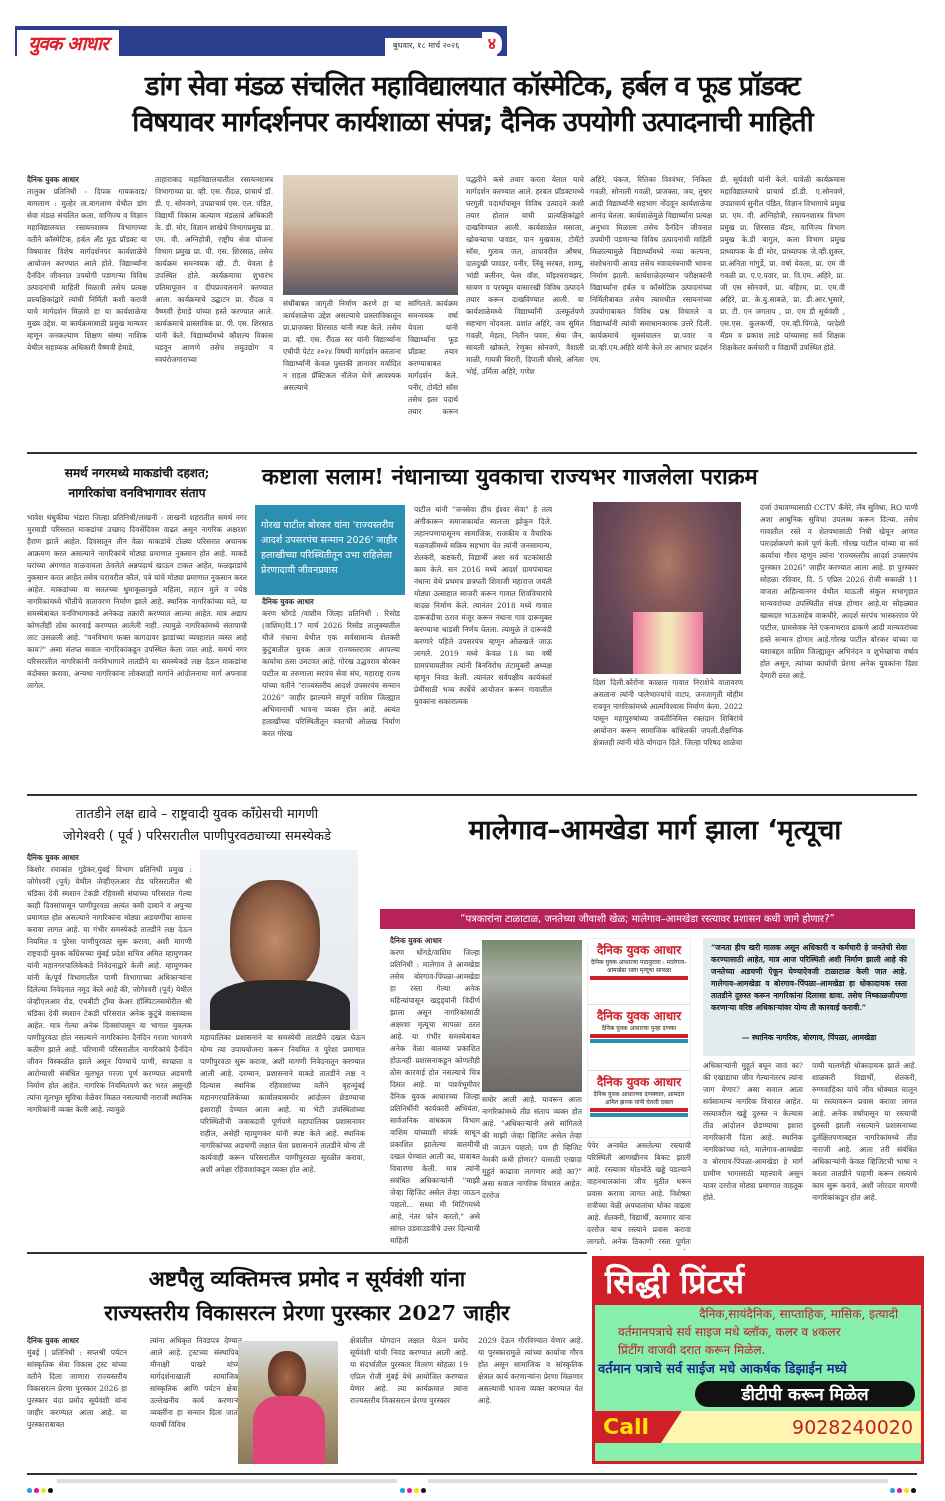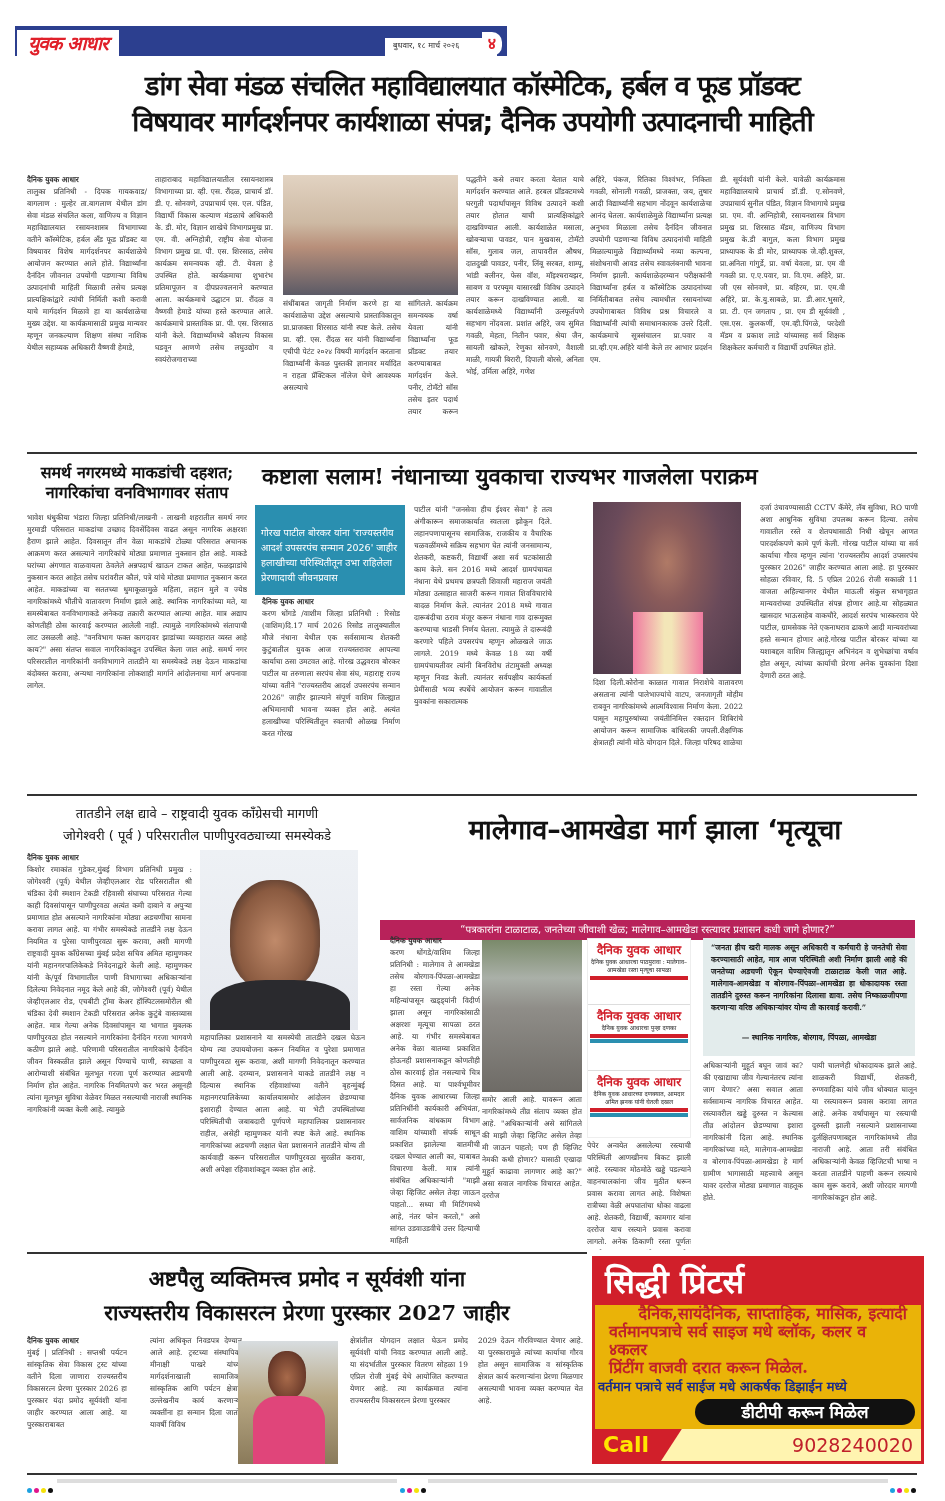--- a/index.html
+++ b/index.html
@@ -6,26 +6,26 @@
 body{width:945px;height:1501px;background:#fff;font-family:"DejaVu Serif",serif;color:#222;position:relative;overflow:hidden}
 .abs{position:absolute}
 .masthead{left:15px;top:26px;width:492px;height:30px;background:#2c3f8f}
 .logo{left:17px;top:30px;width:102px;height:26px;background:#fff;color:#e0202a;font-family:"DejaVu Sans",sans-serif;font-weight:bold;font-size:19px;line-height:26px;text-align:center;font-style:italic;letter-spacing:-1px}
 .dateband{left:385px;top:38px;width:112px;height:32px;background:#fff;font-family:"DejaVu Sans",sans-serif;font-size:8px;line-height:16px;padding-left:8px;color:#333}
 .pagenum{left:482px;top:32px;width:20px;height:24px;background:#fff;color:#e0202a;font-weight:bold;font-size:16px;text-align:center;line-height:24px;border-radius:0 10px 10px 0}
 .h1{font-family:"DejaVu Sans",sans-serif;font-weight:bold;text-align:center;color:#111;letter-spacing:-1px}
 .txt{font-size:7.4px;line-height:12px;text-align:justify;color:#333;overflow:hidden}
 .photo{overflow:hidden}
 .rule{height:2px;background:#333}
-.bluebox{background:#2a8fb0;color:#fff;font-family:"DejaVu Sans",sans-serif;font-size:11px;line-height:16px;padding:20px 6px}
+.bluebox{background:#2a8fb0;color:#fff;font-family:"DejaVu Sans",sans-serif;font-size:11px;line-height:16px;padding:12px 6px}
 .redbar{background:#b8225a;color:#fff;font-family:"DejaVu Sans",sans-serif;font-size:10px;line-height:20px;text-align:center;white-space:nowrap;overflow:hidden}
 .quote{background:#e3ecec;font-size:7.6px;line-height:12px;padding:4px 8px;color:#222;font-weight:bold;text-align:justify}
-.ad{border:3px solid #d11f2a;background:#eab308}
+.ad{border:3px solid #d11f2a;background:#86efac}
 .adtitle{background:#d11f2a;color:#fff;font-family:"DejaVu Sans",sans-serif;font-weight:bold;font-size:32px;line-height:46px;padding-left:10px}
-.adline{font-size:16px;line-height:18px;color:#c0202a;font-weight:bold;padding:0 14px}
+.adline{font-size:12px;line-height:18px;color:#c0202a;font-weight:normal;padding:0 23px}
 .adblue{font-family:"DejaVu Sans",sans-serif;font-size:13px;color:#1b2a8a;font-weight:bold;padding:0 3px;line-height:20px}
 .adpill{background:#111;color:#fff;font-family:"DejaVu Sans",sans-serif;font-weight:bold;font-size:17px;border-radius:14px;text-align:center;line-height:26px}
 .callbar{background:#d11f2a;height:32px;position:relative}
 .callword{color:#ffe600;font-family:"DejaVu Sans",sans-serif;font-weight:bold;font-size:22px;line-height:32px;padding-left:8px}
 .phones{position:absolute;right:0;top:0;height:32px;width:260px;background:#fff4b0;color:#c0202a;font-family:"DejaVu Sans",sans-serif;font-size:19px;line-height:32px;text-align:right;padding-right:8px;clip-path:polygon(8% 0,100% 0,100% 100%,0 100%)}
 .dots span{display:inline-block;width:5px;height:5px;border-radius:50%;margin-right:2px}
 .greybar{height:4px;background:#ddd}
 </style>
 </head>
 <body>
@@ -46,21 +46,21 @@
 <div class="abs txt" style="left:155px;top:174px;width:118px;height:240px;">ताहाराबाद महाविद्यालयातील रसायनशास्त्र विभागाच्या प्रा. व्ही. एस. रौंदळ, प्राचार्य डॉ. डी. ए. सोनवणे, उपप्राचार्य एस. एल. पंडित, विद्यार्थी विकास कल्याण मंडळाचे अधिकारी के. डी. मोर, विज्ञान शाखेचे विभागप्रमुख प्रा. एम. वी. अग्निहोत्री, राष्ट्रीय सेवा योजना विभाग प्रमुख प्रा. पी. एस. शिरसाठ, तसेच कार्यक्रम समन्वयक व्ही. टी. येवला हे उपस्थित होते. कार्यक्रमाचा शुभारंभ प्रतिमापूजन व दीपप्रज्वलनाने करण्यात आला. कार्यक्रमाचे उद्घाटन प्रा. रौंदळ व वैष्णवी हेमाडे यांच्या हस्ते करण्यात आले. कार्यक्रमाचे प्रास्ताविक प्रा. पी. एस. शिरसाठ यांनी केले. विद्यार्थ्यांमध्ये कौशल्य विकास घडवून आणणे तसेच लघुउद्योग व स्वयंरोजगाराच्या</div>
 <div class="abs photo" style="left:283px;top:175px;width:175px;height:120px;background:linear-gradient(180deg,#e2d3c2 0%,#cdb9a3 40%,#b88f7a 60%,#5b5a66 100%);"></div>
 <div class="abs txt" style="left:283px;top:298px;width:118px;height:116px;">संधींबाबत जागृती निर्माण करणे हा या कार्यशाळेचा उद्देश असल्याचे प्रास्ताविकातून प्रा.प्राजक्ता शिरसाठ यांनी स्पष्ट केले. तसेच प्रा. व्ही. एस. रौंदळ सर यांनी विद्यार्थ्यांना एचीपी पेटंट २०२४ विषयी मार्गदर्शन करताना विद्यार्थ्यांनी केवळ पुस्तकी ज्ञानावर मर्यादित न राहता प्रॅक्टिकल नॉलेज घेणे आवश्यक असल्याचे</div>
 <div class="abs txt" style="left:408px;top:298px;width:50px;height:116px;">सांगितले. कार्यक्रम समन्वयक वर्षा येवला यांनी विद्यार्थ्यांना फूड प्रॉडक्ट तयार करण्याबाबत मार्गदर्शन केले. पनीर, टोमॅटो सॉस तसेच इतर पदार्थ तयार करून त्यामधून शरीराला मिळणारे कार्बोहायड्रेट्स व प्रथिने याबाबत सविस्तर माहिती देण्यात आली. तसेच कॉस्मेटिक प्रॉडक्ट घरगुती</div>
 <div class="abs txt" style="left:466px;top:174px;width:118px;height:240px;">पद्धतीने कसे तयार करता येतात याचे मार्गदर्शन करण्यात आले. हरबल प्रॉडक्टमध्ये घरगुती पदार्थांपासून विविध उत्पादने कशी तयार होतात याची प्रात्यक्षिकांद्वारे दाखविण्यात आली. कार्यशाळेत मसाला, खोबऱ्याचा पावडर, पान मुखवास, टोमॅटो सॉस, गुलाब जल, तापावरील औषध, दातदुखी पावडर, पनीर, लिंबू सरबत, शाम्पू, भांडी क्लीनर, फेस वॉश, मॉइश्चरायझर, साबण व परफ्यूम यासारखी विविध उत्पादने तयार करून दाखविण्यात आली. या कार्यशाळेमध्ये विद्यार्थ्यांनी उत्स्फूर्तपणे सहभाग नोंदवला. प्रशांत अहिरे, जय सुमित गवळी, मेहता, नितीन पवार, श्रेया जैन, सायली खोकले, रेणुका सोनवणे, वैशाली माळी, गायत्री बिरारी, दिपाली बोरसे, अनिता भोई, उर्मिला अहिरे, गणेश</div>
 <div class="abs txt" style="left:590px;top:174px;width:122px;height:240px;">अहिरे, पंकज, रितिका विश्वंभर, निकिता गवळी, सोनाली गवळी, प्राजक्ता, जय, तुषार आदी विद्यार्थ्यांनी सहभाग नोंदवून कार्यशाळेचा आनंद घेतला. कार्यशाळेमुळे विद्यार्थ्यांना प्रत्यक्ष अनुभव मिळाला तसेच दैनंदिन जीवनात उपयोगी पडणाऱ्या विविध उत्पादनांची माहिती मिळाल्यामुळे विद्यार्थ्यांमध्ये नव्या कल्पना, संशोधनाची आवड तसेच स्वावलंबनाची भावना निर्माण झाली. कार्यशाळेदरम्यान परीक्षकांनी विद्यार्थ्यांना हर्बल व कॉस्मेटिक उत्पादनांच्या निर्मितीबाबत तसेच त्यामधील रसायनांच्या उपयोगाबाबत विविध प्रश्न विचारले व विद्यार्थ्यांनी त्यांची समाधानकारक उत्तरे दिली. कार्यक्रमाचे सूत्रसंचालन प्रा.पवार व प्रा.व्ही.एम.अहिरे यांनी केले तर आभार प्रदर्शन एम.</div>
 <div class="abs txt" style="left:720px;top:174px;width:125px;height:240px;">डी. सूर्यवंशी यांनी केले. यावेळी कार्यक्रमास महाविद्यालयाचे प्राचार्य डॉ.डी. ए.सोनवणे, उपप्राचार्य सुनील पंडित, विज्ञान विभागाचे प्रमुख प्रा. एम. वी. अग्निहोत्री, रसायनशास्त्र विभाग प्रमुख प्रा. शिरसाठ मॅडम, वाणिज्य विभाग प्रमुख के.डी बागुल, कला विभाग प्रमुख प्राध्यापक के डी मोर, प्राध्यापक जे.व्ही.शुक्ल, प्रा.अनिता गांगुर्डे, प्रा. वर्षा येवला, प्रा. एम वी गवळी प्रा. ए.ए.पवार, प्रा. वि.एम. अहिरे, प्रा. जी एस सोनवणे, प्रा. बहिरम, प्रा. एम.वी अहिरे, प्रा. के.यु.साबळे, प्रा. डी.आर.भुसारे, प्रा. टी. एन जगताप , प्रा. एम डी सूर्यवंशी , एस.एस. कुलकर्णी, एम.व्ही.पिंगळे, परदेशी मॅडम व प्रकाश लाडे यांच्यासह सर्व शिक्षक शिक्षकेतर कर्मचारी व विद्यार्थी उपस्थित होते.</div>
 
 <div class="abs rule" style="left:27px;top:452px;width:890px;"></div>
 
-<div class="abs" style="left:27px;top:463px;width:220px;font-weight:bold;font-size:16px;line-height:20px;text-align:center;color:#111;">
+<div class="abs" style="left:27px;top:463px;width:220px;font-weight:bold;font-size:12px;line-height:20px;text-align:center;color:#111;">
   <div>समर्थ नगरमध्ये माकडांची दहशत;</div>
   <div>नागरिकांचा वनविभागावर संताप</div>
 </div>
 <div class="abs txt" style="left:27px;top:512px;width:220px;height:260px;">भावेश धंधुकीया भंडारा जिल्हा प्रतिनिधी/लाखनी - लाखनी शहरातील समर्थ नगर मुरमाडी परिसरात माकडांचा उच्छाद दिवसेंदिवस वाढत असून नागरिक अक्षरशः हैराण झाले आहेत. दिवसातून तीन वेळा माकडांचे टोळ्या परिसरात अचानक आक्रमण करत असल्याने नागरिकांचे मोठ्या प्रमाणात नुकसान होत आहे. माकडे घरांच्या अंगणात वाळवायला ठेवलेले अन्नपदार्थ खाऊन टाकत आहेत, फळझाडांचे नुकसान करत आहेत तसेच घरांवरील कौलं, पत्रे यांचे मोठ्या प्रमाणात नुकसान करत आहेत. माकडांच्या या सततच्या धुमाकूळामुळे महिला, लहान मुले व ज्येष्ठ नागरिकांमध्ये भीतीचे वातावरण निर्माण झाले आहे. स्थानिक नागरिकांच्या मते, या समस्येबाबत वनविभागाकडे अनेकदा तक्रारी करण्यात आल्या आहेत. मात्र अद्याप कोणतीही ठोस कारवाई करण्यात आलेली नाही. त्यामुळे नागरिकांमध्ये संतापाची लाट उसळली आहे. "वनविभाग फक्त कागदावर झाडांच्या व्यवहारात व्यस्त आहे काय?" असा संतप्त सवाल नागरिकांकडून उपस्थित केला जात आहे. समर्थ नगर परिसरातील नागरिकांनी वनविभागाने तातडीने या समस्येकडे लक्ष देऊन माकडांचा बंदोबस्त करावा, अन्यथा नागरिकांना लोकशाही मार्गाने आंदोलनाचा मार्ग अपनावा लागेल.</div>
 
 <div class="abs" style="left:262px;top:460px;width:650px;font-weight:bold;font-size:22px;line-height:32px;color:#111;white-space:nowrap;">कष्टाला सलाम! नंधानाच्या युवकाचा राज्यभर गाजलेला पराक्रम</div>
 <div class="abs bluebox" style="left:255px;top:505px;width:150px;height:90px;font-size:9.5px;line-height:15px;">गोरख पाटील बोरकर यांना 'राज्यस्तरीय आदर्श उपसरपंच सन्मान 2026' जाहीर हलाखीच्या परिस्थितीतून उभा राहिलेला प्रेरणादायी जीवनप्रवास</div>
 <div class="abs txt" style="left:262px;top:596px;width:138px;height:180px;">
   <b>दैनिक युवक आधार</b><br>
   <span>करण धोंगडे /वाशीम जिल्हा प्रतिनिधी : रिसोड (वाशिम)दि.17 मार्च 2026 रिसोड तालुक्यातील मौजे नंधाना येथील एक सर्वसामान्य शेतकरी कुटुंबातील युवक आज राज्यस्तरावर आपल्या कार्याचा ठसा उमटवत आहे. गोरख उद्धवराव बोरकर पाटील या तरुणाला सरपंच सेवा संघ, महाराष्ट्र राज्य यांच्या वतीने "राज्यस्तरीय आदर्श उपसरपंच सन्मान 2026" जाहीर झाल्याने संपूर्ण वाशिम जिल्ह्यात अभिमानाची भावना व्यक्त होत आहे. अत्यंत हलाखीच्या परिस्थितीतून स्वतःची ओळख निर्माण करत गोरख</span>
@@ -84,21 +84,21 @@
 </div>
 <div class="abs photo" style="left:200px;top:850px;width:158px;height:180px;background:linear-gradient(180deg,#eef1f5 0%,#e6e9ef 100%);">
   <div style="position:absolute;left:30px;top:30px;width:90px;height:110px;border-radius:45% 45% 40% 40%;background:radial-gradient(ellipse at 50% 55%,#c08a6a,#8a5a40 60%,#2a2020 95%);"></div>
   <div style="position:absolute;left:10px;top:130px;width:140px;height:60px;border-radius:40% 40% 0 0;background:#2a2a2e;"></div>
 </div>
 <div class="abs txt" style="left:200px;top:1032px;width:165px;height:215px;">महापालिका प्रशासनाने या समस्येची तातडीने दखल घेऊन योग्य त्या उपाययोजना करून नियमित व पुरेशा प्रमाणात पाणीपुरवठा सुरू करावा, अशी मागणी निवेदनातून करण्यात आली आहे. दरम्यान, प्रशासनाने याकडे तातडीने लक्ष न दिल्यास स्थानिक रहिवाशांच्या वतीने बृहन्मुंबई महानगरपालिकेच्या कार्यालयासमोर आंदोलन छेडण्याचा इशाराही देण्यात आला आहे. या भेटी उपस्थितांच्या परिस्थितीची जबाबदारी पूर्णपणे महापालिका प्रशासनावर राहील, असेही म्हामुणकर यांनी स्पष्ट केले आहे. स्थानिक नागरिकांच्या अडचणी लक्षात घेता प्रशासनाने तातडीने योग्य ती कार्यवाही करून परिसरातील पाणीपुरवठा सुरळीत करावा, अशी अपेक्षा रहिवाशांकडून व्यक्त होत आहे.</div>
 
 <div class="abs" style="left:390px;top:808px;width:530px;font-family:'DejaVu Sans',sans-serif;font-weight:bold;font-size:27px;line-height:44px;text-align:center;color:#111;">
   <div>मालेगाव–आमखेडा मार्ग झाला ‘मृत्यूचा</div>
 </div>
-<div class="abs redbar" style="left:380px;top:909px;width:535px;height:20px;margin-top:11px;">“पत्रकारांना टाळाटाळ, जनतेच्या जीवाशी खेळ; मालेगाव–आमखेडा रस्त्यावर प्रशासन कधी जागे होणार?”</div>
+<div class="abs redbar" style="left:380px;top:909px;width:535px;height:20px;">“पत्रकारांना टाळाटाळ, जनतेच्या जीवाशी खेळ; मालेगाव–आमखेडा रस्त्यावर प्रशासन कधी जागे होणार?”</div>
 <div class="abs txt" style="left:390px;top:935px;width:90px;height:315px;">
   <b>दैनिक युवक आधार</b><br>
   <span>करण धोंगडे/वाशिम जिल्हा प्रतिनिधी : मालेगाव ते आमखेडा तसेच बोरगाव-पिंपळा-आमखेडा हा रस्ता गेल्या अनेक महिन्यांपासून खड्ड्यांनी विदीर्ण झाला असून नागरिकांसाठी अक्षरशः मृत्यूचा सापळा ठरत आहे. या गंभीर समस्येबाबत अनेक वेळा बातम्या प्रकाशित होऊनही प्रशासनाकडून कोणतीही ठोस कारवाई होत नसल्याचे चित्र दिसत आहे. या पार्श्वभूमीवर दैनिक युवक आधारच्या जिल्हा प्रतिनिधींनी कार्यकारी अभियंता, सार्वजनिक बांधकाम विभाग वाशिम यांच्याशी संपर्क साधून प्रकाशित झालेल्या बातमीची दखल घेण्यात आली का, याबाबत विचारणा केली. मात्र त्यांनी संबंधित अधिकाऱ्यांनी "माझी जेव्हा व्हिजिट असेल तेव्हा जाऊन पाहतो... सध्या मी मिटिंगमध्ये आहे, नंतर फोन करतो," असे सांगत उडवाउडवीचे उत्तर दिल्याची माहिती</span>
 </div>
 <div class="abs photo" style="left:482px;top:940px;width:100px;height:152px;background:linear-gradient(180deg,#7a8a6a 0%,#aab0a8 25%,#8f8d88 45%,#6e6b66 100%);"></div>
 <div class="abs txt" style="left:482px;top:1094px;width:100px;height:156px;">समोर आली आहे. यावरून आता नागरिकांमध्ये तीव्र संताप व्यक्त होत आहे. "अधिकाऱ्यांनी असे सांगितले की माझी जेव्हा व्हिजिट असेल तेव्हा मी जाऊन पाहतो; पण ही व्हिजिट नेमकी कधी होणार? यासाठी एखादा मुहूर्त काढावा लागणार आहे का?" असा सवाल नागरिक विचारत आहेत. दररोज</div>
 
 <div class="abs" style="left:587px;top:938px;width:104px;height:200px;background:#fff;border:1px solid #eee;font-family:'DejaVu Sans',sans-serif;">
   <div style="height:66px;border-bottom:1px solid #ddd;padding:2px;">
     <div style="color:#d11f2a;font-weight:bold;font-size:12px;text-align:center;">दैनिक युवक आधार</div>

